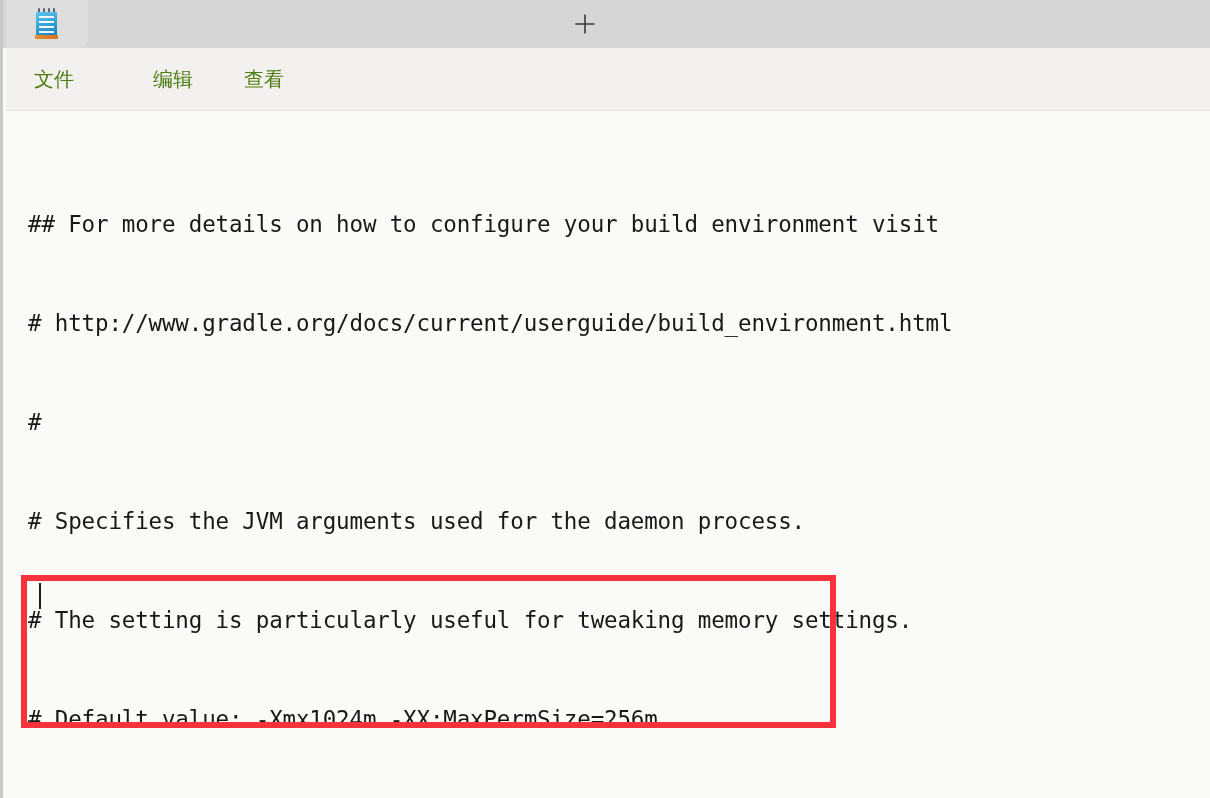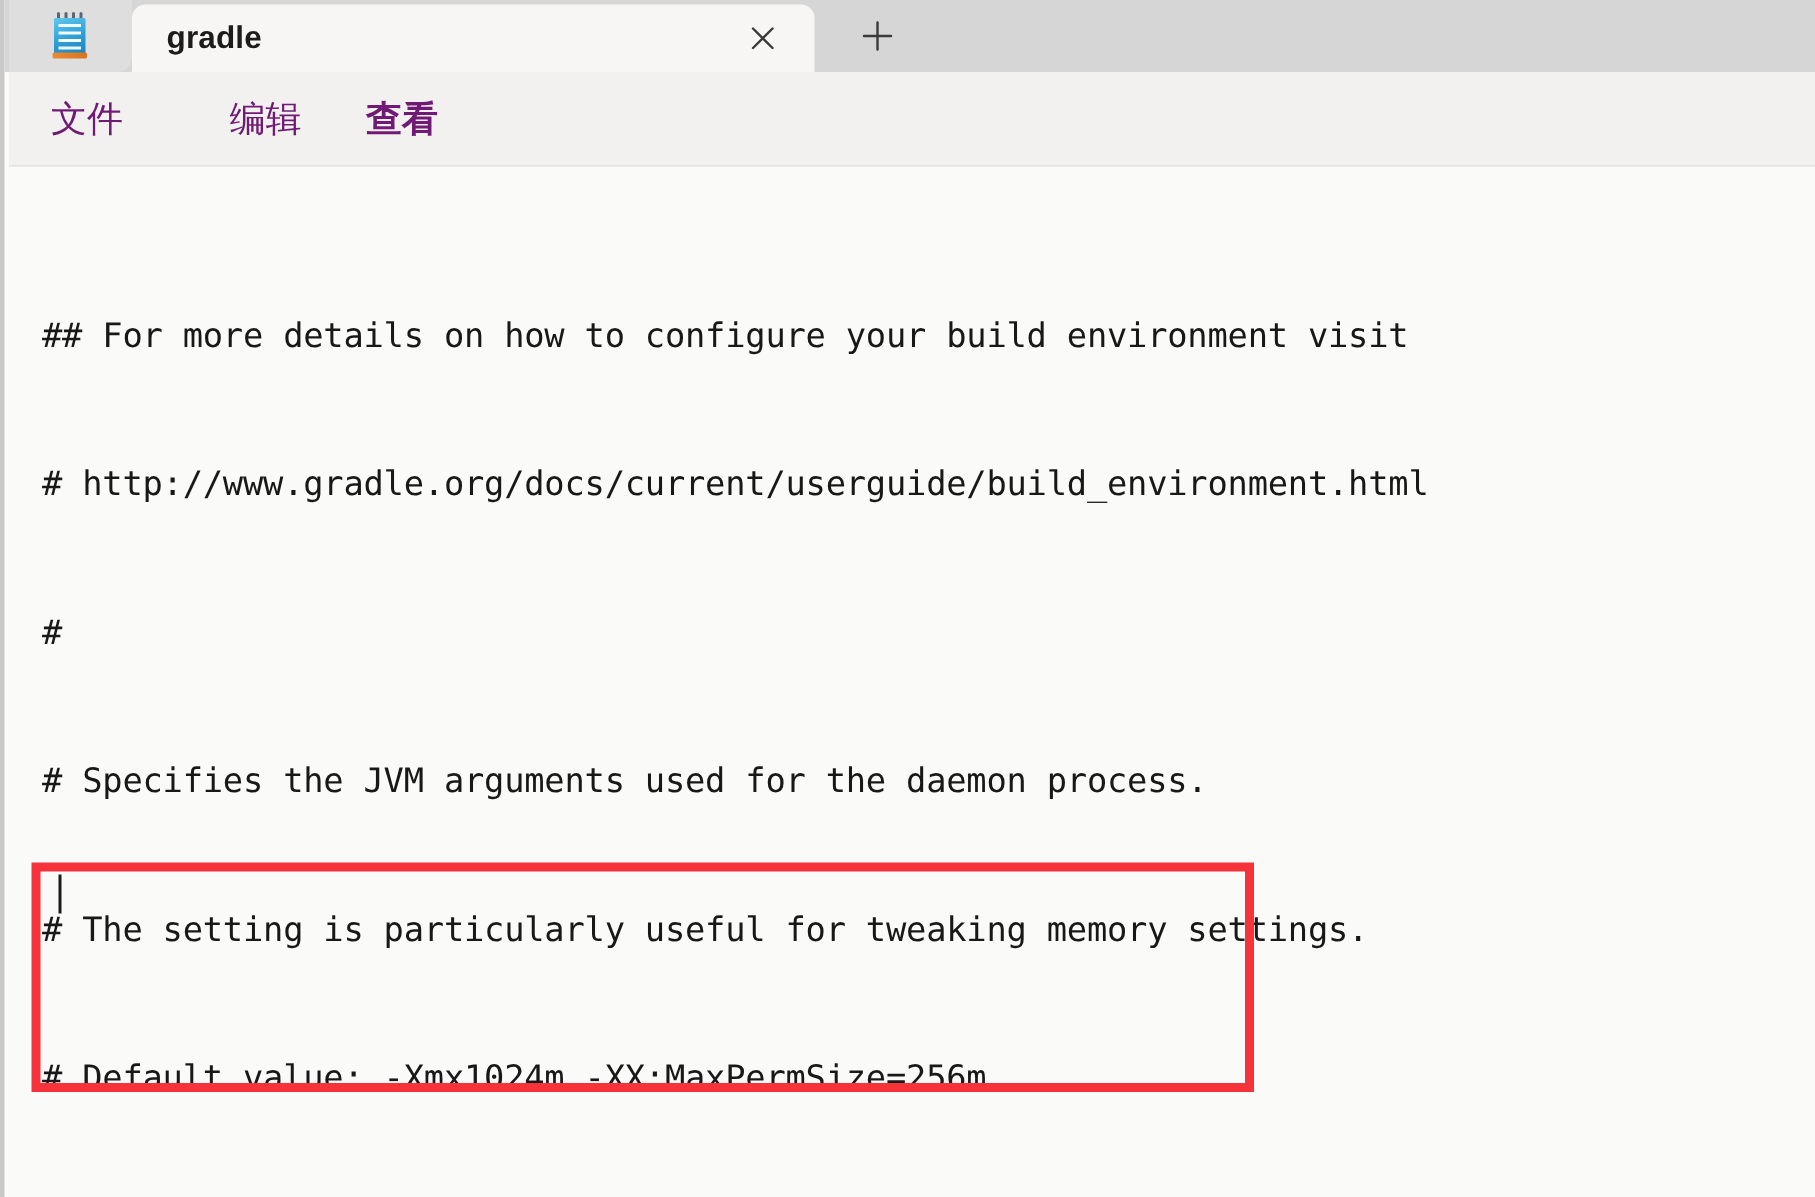--- a/index.html
+++ b/index.html
@@ -146,31 +146,31 @@
     width: 1207px;
     height: 63px;
     background: #f2f1ef;
     border-bottom: 1px solid #e3e2e0;
     box-sizing: border-box;
   }
   .menu-item {
     position: absolute;
     top: 50%;
     transform: translateY(-50%);
-    font-size: 24px;
-    color: #701a75;
+    font-size: 20px;
+    color: #4d7c0f;
     cursor: pointer;
     font-family: "DejaVu Sans", "Liberation Sans", sans-serif;
     white-space: nowrap;
     padding: 2px 6px;
     border-radius: 4px;
   }
   .menu-file { left: 22px; }
   .menu-edit { left: 141px; }
-  .menu-view { left: 232px; font-weight: bold; }
+  .menu-view { left: 232px; }
 
   
   .editor {
     position: absolute;
     left: 3px;
     top: 112px;
     width: 1207px;
     height: 686px;
     background: #fafaf8;
     overflow: hidden;
@@ -225,28 +225,20 @@
           <i style="left:0px"></i>
             <i style="left:5px"></i>
             <i style="left:10px"></i>
             <i style="left:15px"></i>
         </div>
         <div class="pad"></div>
         <div class="base"></div>
       </div>
     </div>
 
-    <div class="tab">
-      <span class="tab-title">gradle</span>
-      <span class="tab-close" title="close">
-        <svg width="19" height="19" viewBox="0 0 19 19" aria-hidden="true">
-          <path d="M3 3 L16 16 M16 3 L3 16" stroke="#3a3a3a" stroke-width="1.6" fill="none" stroke-linecap="round"></path>
-        </svg>
-      </span>
-    </div>
 
     <div class="new-tab" title="new tab">
       <svg width="22" height="22" viewBox="0 0 22 22" aria-hidden="true">
         <path d="M11 2 L11 20 M2 11 L20 11" stroke="#3a3a3a" stroke-width="1.6" fill="none" stroke-linecap="round"></path>
       </svg>
     </div>
   </div>
 
   <div class="menubar">
     <div class="menu-item menu-file">文件</div>

